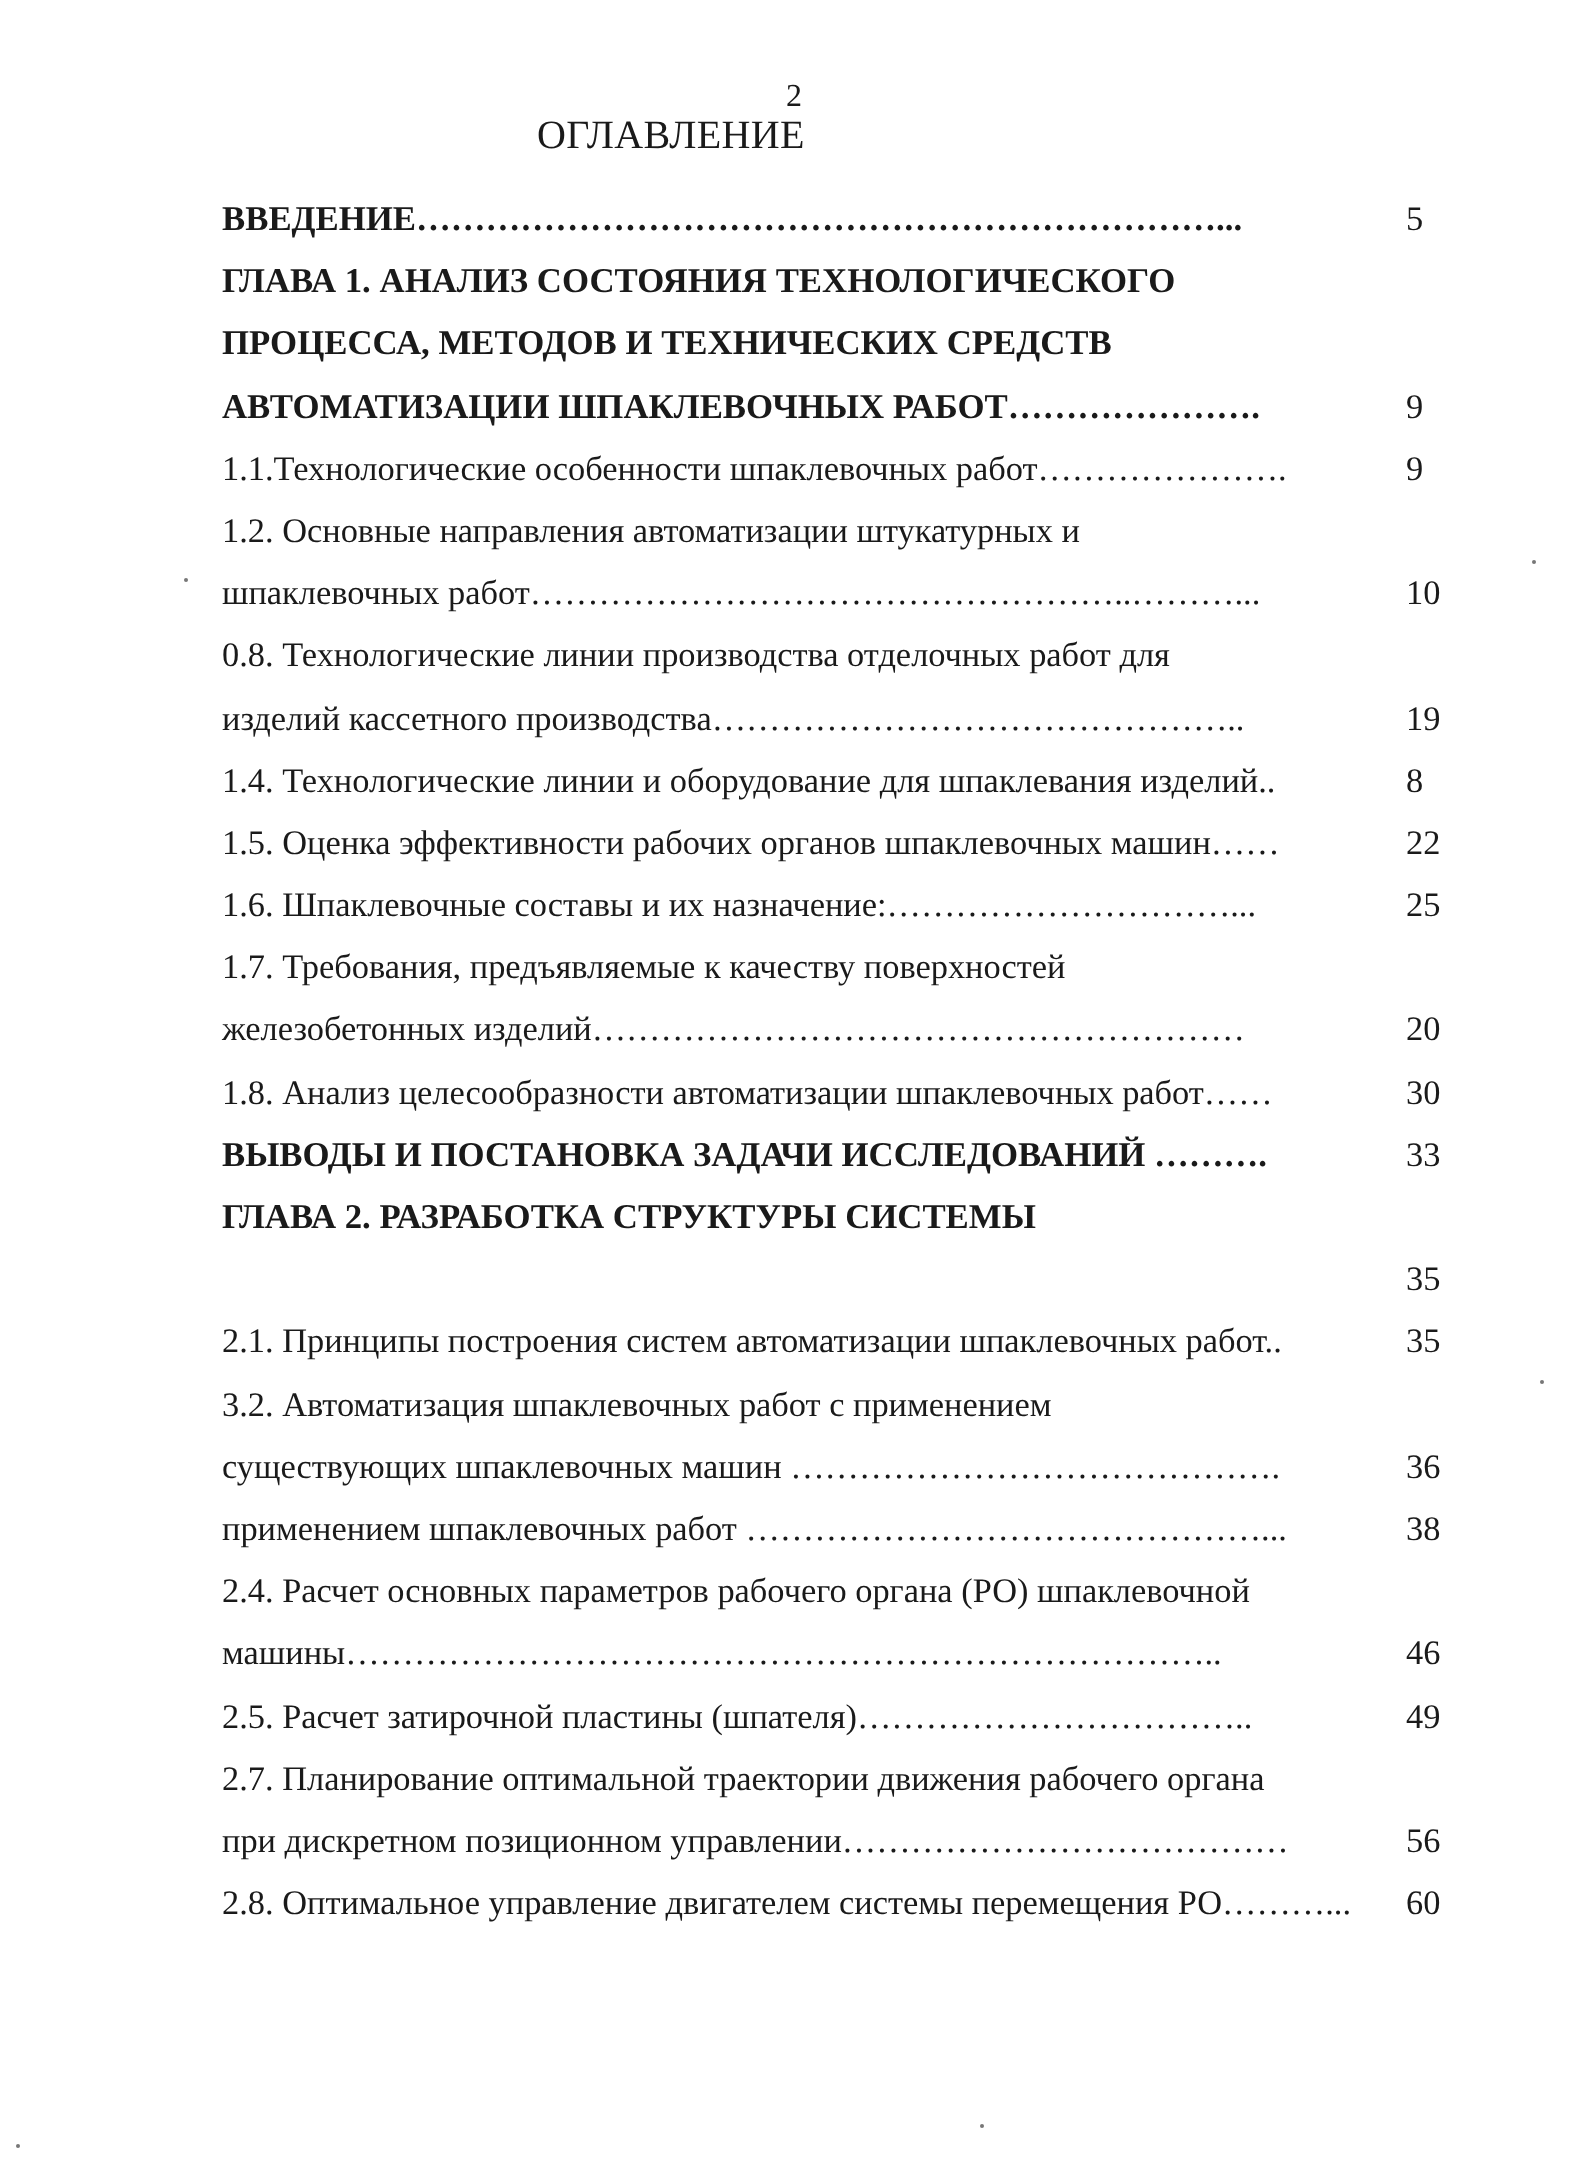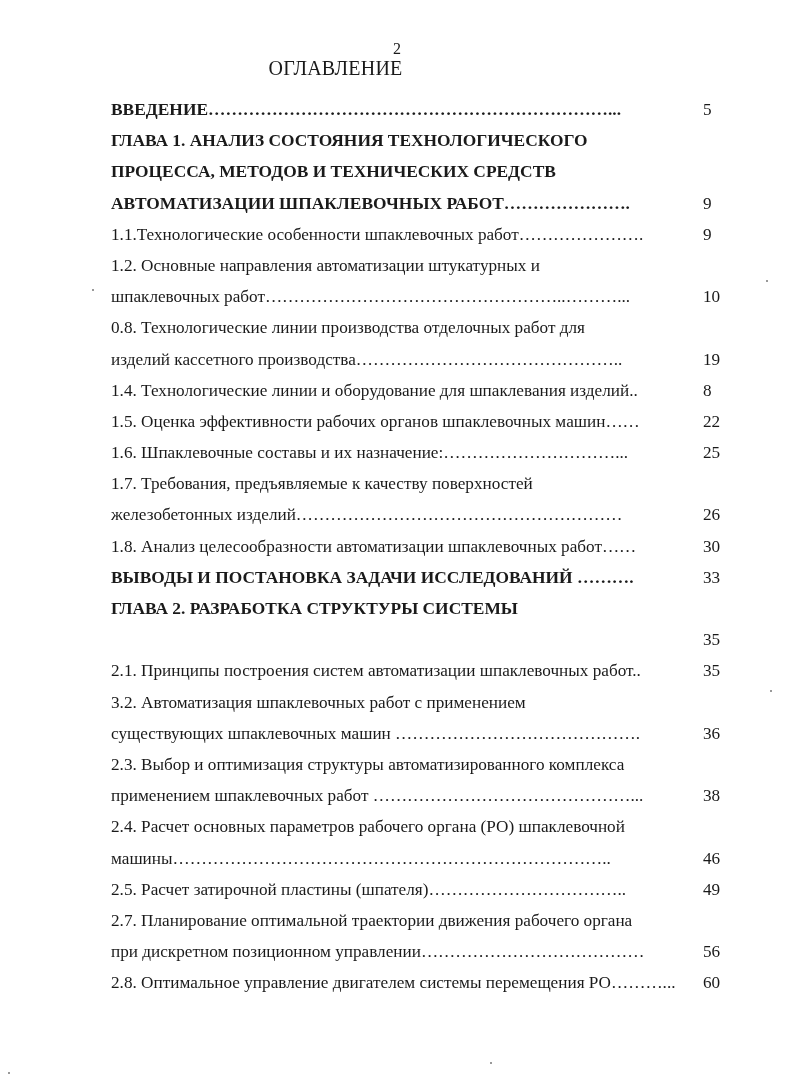--- a/index.html
+++ b/index.html
@@ -29,29 +29,28 @@
     <div class="line bold"><span class="txt">АВТОМАТИЗАЦИИ ШПАКЛЕВОЧНЫХ РАБОТ………………….</span><span class="pg">9</span></div>
     <div class="line"><span class="txt">1.1.Технологические особенности шпаклевочных работ………………….</span><span class="pg">9</span></div>
     <div class="line"><span class="txt">1.2. Основные направления автоматизации штукатурных и</span><span class="pg"></span></div>
     <div class="line"><span class="txt">шпаклевочных работ……………………………………………..………...</span><span class="pg">10</span></div>
     <div class="line"><span class="txt">0.8. Технологические линии производства отделочных работ для</span><span class="pg"></span></div>
     <div class="line"><span class="txt">изделий кассетного производства………………………………………..</span><span class="pg">19</span></div>
     <div class="line"><span class="txt">1.4. Технологические линии и оборудование для шпаклевания изделий..</span><span class="pg">8</span></div>
     <div class="line"><span class="txt">1.5. Оценка эффективности рабочих органов шпаклевочных машин……</span><span class="pg">22</span></div>
     <div class="line"><span class="txt">1.6. Шпаклевочные составы и их назначение:…………………………...</span><span class="pg">25</span></div>
     <div class="line"><span class="txt">1.7. Требования, предъявляемые к качеству поверхностей</span><span class="pg"></span></div>
-    <div class="line"><span class="txt">железобетонных изделий…………………………………………………</span><span class="pg">26</span></div>
+    <div class="line"><span class="txt">железобетонных изделий…………………………………………………</span><span class="pg">20</span></div>
     <div class="line"><span class="txt">1.8. Анализ целесообразности автоматизации шпаклевочных работ……</span><span class="pg">30</span></div>
     <div class="line bold"><span class="txt">ВЫВОДЫ И ПОСТАНОВКА ЗАДАЧИ ИССЛЕДОВАНИЙ ……….</span><span class="pg">33</span></div>
     <div class="line bold"><span class="txt">ГЛАВА 2. РАЗРАБОТКА СТРУКТУРЫ СИСТЕМЫ</span><span class="pg"></span></div>
     <div class="line bold"><span class="pg">35</span></div>
     <div class="line"><span class="txt">2.1. Принципы построения систем автоматизации шпаклевочных работ..</span><span class="pg">35</span></div>
     <div class="line"><span class="txt">3.2. Автоматизация шпаклевочных работ с применением</span><span class="pg"></span></div>
     <div class="line"><span class="txt">существующих шпаклевочных машин …………………………………….</span><span class="pg">36</span></div>
-    <div class="line"><span class="txt">2.3. Выбор и оптимизация структуры автоматизированного комплекса</span><span class="pg"></span></div>
     <div class="line"><span class="txt">применением шпаклевочных работ ………………………………………...</span><span class="pg">38</span></div>
     <div class="line"><span class="txt">2.4. Расчет основных параметров рабочего органа (РО) шпаклевочной</span><span class="pg"></span></div>
     <div class="line"><span class="txt">машины…………………………………………………………………..</span><span class="pg">46</span></div>
     <div class="line"><span class="txt">2.5. Расчет затирочной пластины (шпателя)……………………………..</span><span class="pg">49</span></div>
     <div class="line"><span class="txt">2.7. Планирование оптимальной траектории движения рабочего органа</span><span class="pg"></span></div>
     <div class="line"><span class="txt">при дискретном позиционном управлении…………………………………</span><span class="pg">56</span></div>
     <div class="line"><span class="txt">2.8. Оптимальное управление двигателем системы перемещения РО………...</span><span class="pg">60</span></div>
   </div>
 
 <div class="speck" style="left:92px;top:289px;"></div>

